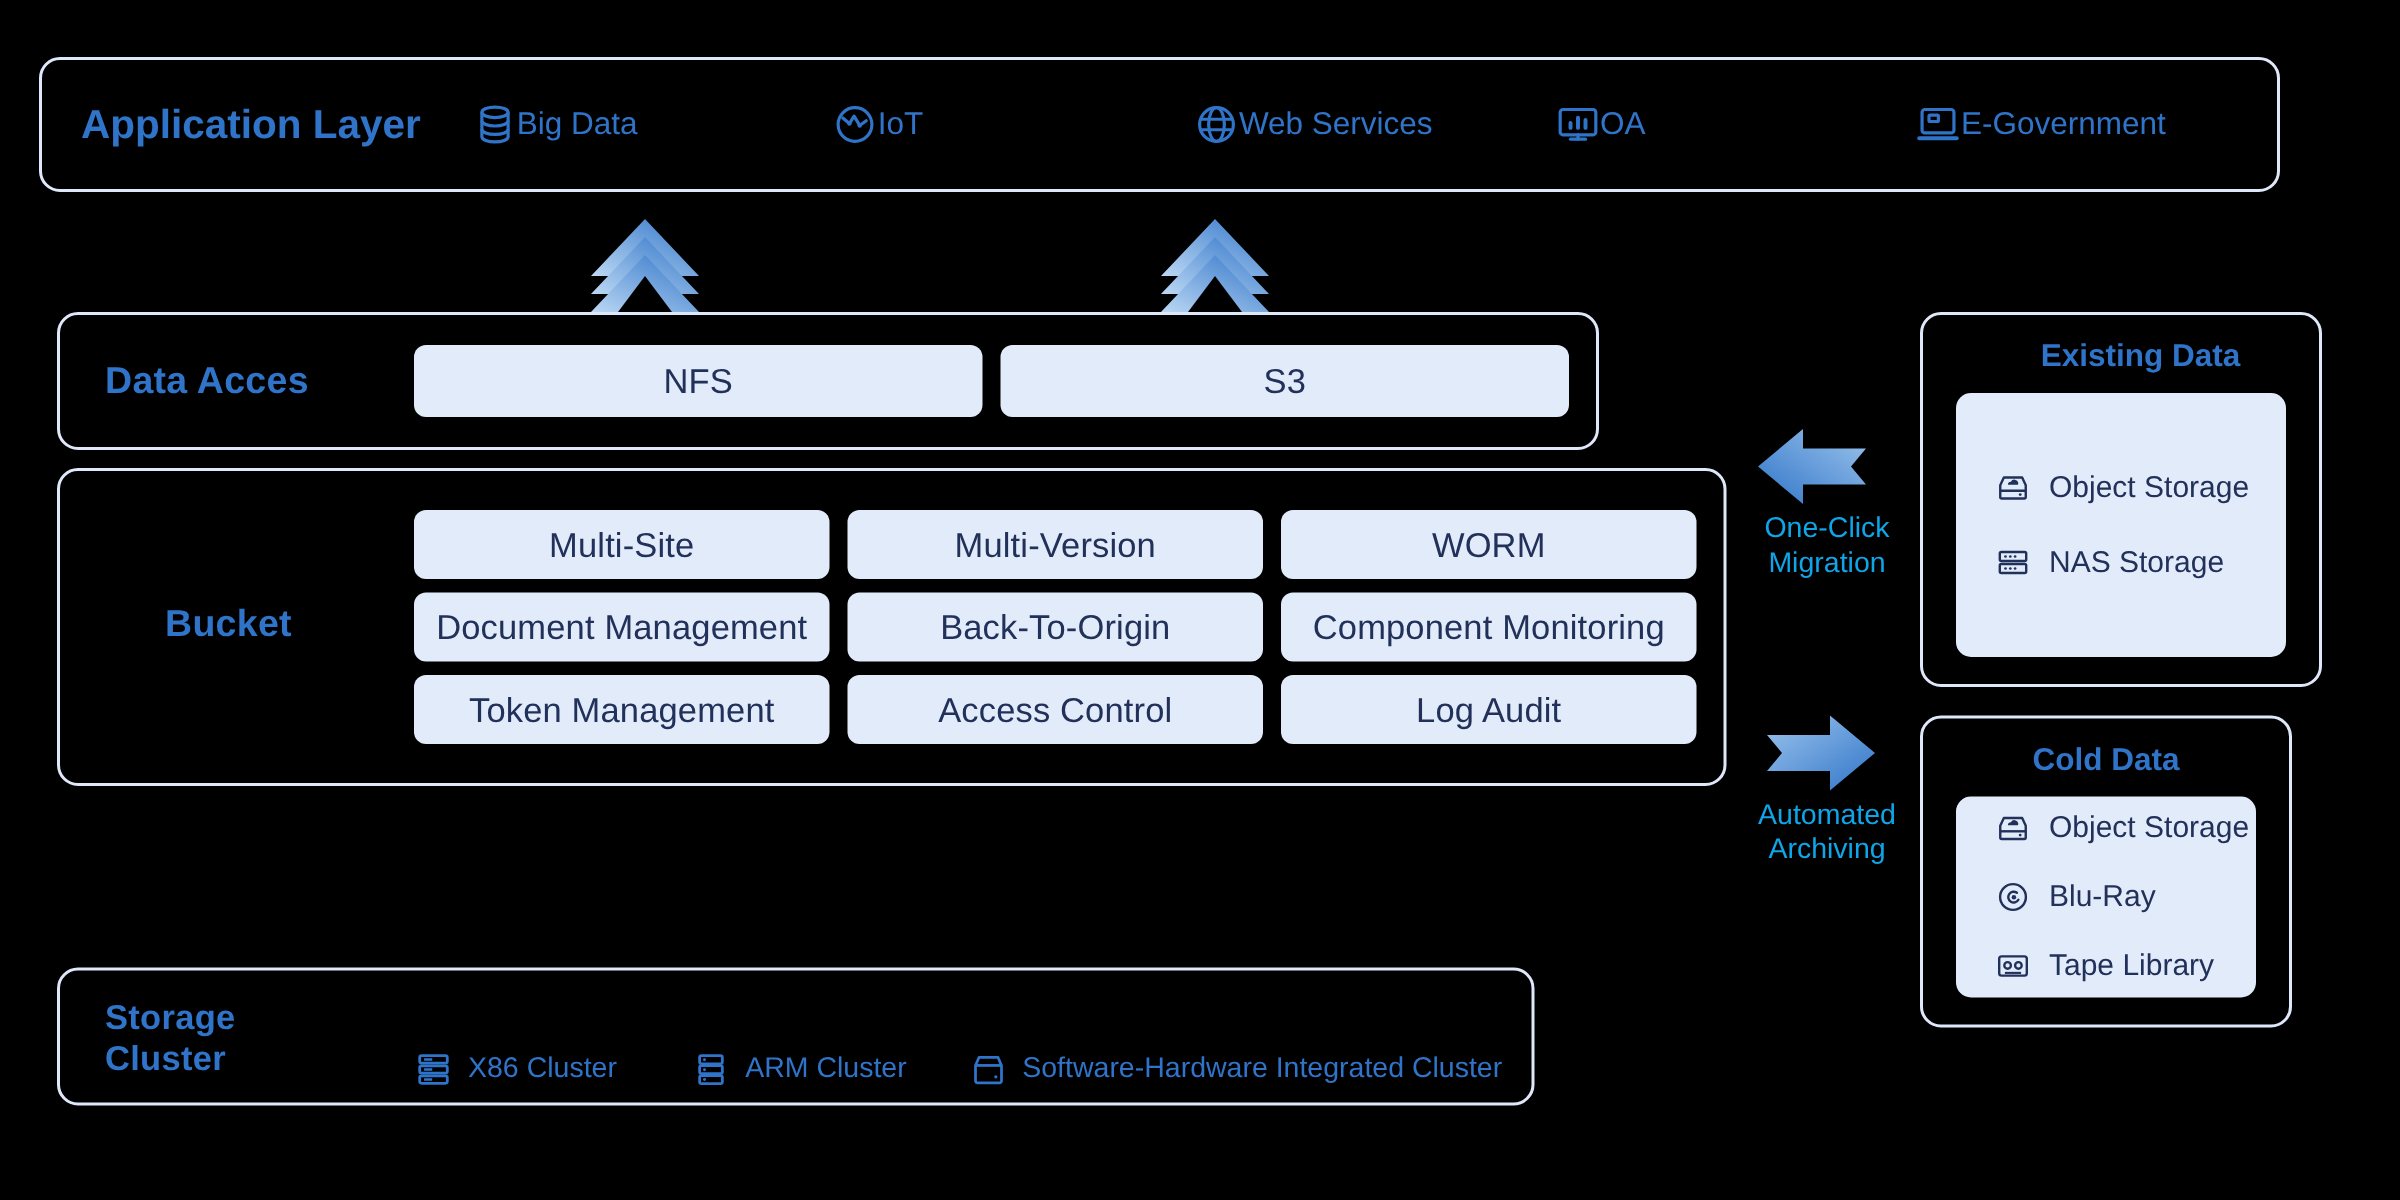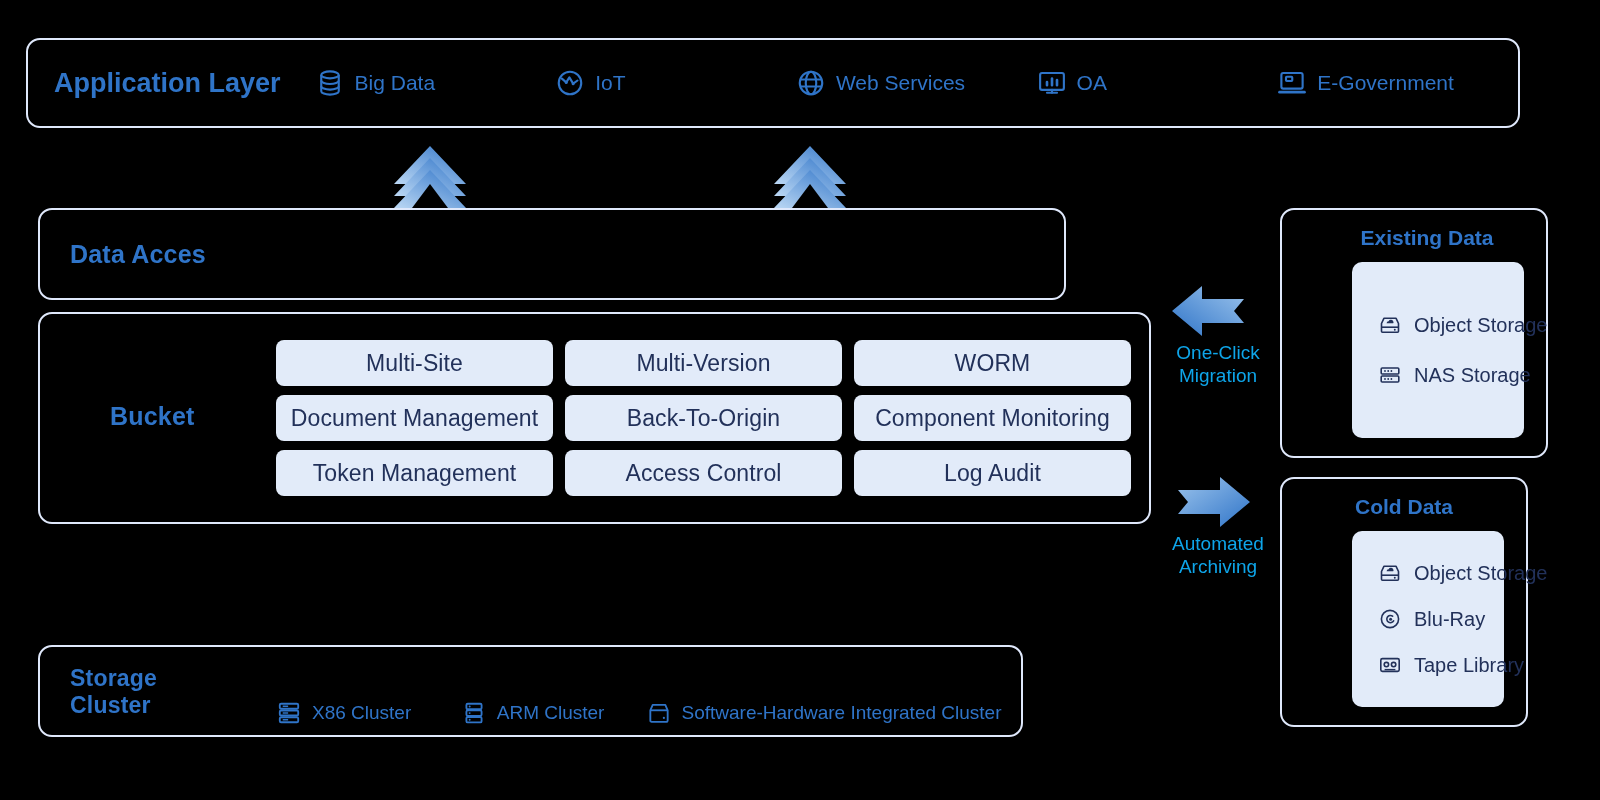--- a/index.html
+++ b/index.html
@@ -41,21 +41,21 @@
   #app-layer { left: 26px; top: 38px; width: 1494px; height: 90px; }
   #app-layer .inner {
     display: flex; align-items: center; height: 100%;
     padding-left: 26px;
   }
   #app-title {
     color: #2f74c8; font-weight: bold; font-size: 27px;
     margin-right: 34px; white-space: nowrap;
   }
   .app-item {
-    display: flex; align-items: center; gap: 10px;
+    display: flex; align-items: center; gap: 0;
     color: #2f74c8; font-size: 21px; white-space: nowrap;
   }
   .app-item + .app-item { margin-left: 0; }
   #app-items { display: flex; align-items: center; flex: 1; }
   #app-items .app-item { flex: 1 1 0; justify-content: flex-start; }
 
   .ic { display: inline-block; flex: none; line-height: 0; }
 
   
   .uparrows { position: absolute; width: 76px; height: 62px; }
@@ -95,30 +95,30 @@
     display: flex; align-items: center; margin-top: 44px;
   }
   .sc-item {
     display: flex; align-items: center; gap: 10px;
     color: #2f74c8; font-size: 19px; white-space: nowrap;
   }
   #sc-items .sc-item { flex: 1 1 0; justify-content: flex-start; }
 
   
   #existing { left: 1280px; top: 208px; width: 268px; height: 250px; padding-left: 26px; }
-  #cold     { left: 1280px; top: 477px; width: 248px; height: 250px; }
+  #cold     { left: 1280px; top: 477px; width: 248px; height: 208px; }
   .side-title {
     text-align: center; color: #2f74c8; font-weight: bold;
     font-size: 21px; margin-top: 16px;
   }
   .side-body {
     position: absolute; left: 22px; right: 22px; top: 52px; bottom: 18px;
     background: #e2ebf9; border-radius: 10px;
     display: flex; flex-direction: column; justify-content: center;
-    gap: 26px; padding-left: 26px; margin-left: 48px;
+    gap: 26px; padding-left: 26px;
   }
   #cold .side-body { gap: 22px; }
   .side-item {
     display: flex; align-items: center; gap: 12px;
     color: #22315a; font-size: 20px; white-space: nowrap;
   }
 
   
   .mid-arrow { position: absolute; }
   .mid-caption {
@@ -220,20 +220,24 @@
   <svg class="uparrows" style="left:772px; top:146px;" viewBox="0 0 76 62">
     <g fill="url(#gup)">
       <polygon points="38,0 74,38 56,38 38,14 20,38 2,38"></polygon>
       <polygon points="38,12 74,50 56,50 38,26 20,50 2,50"></polygon>
       <polygon points="38,24 74,62 56,62 38,38 20,62 2,62"></polygon>
     </g>
   </svg>
 
   <div class="panel" id="data-access">
     <div class="row-label" id="da-label">Data Acces</div>
+    <div id="da-chips">
+      <div class="chip">NFS</div>
+      <div class="chip">S3</div>
+    </div>
   </div>
 
   <div class="panel" id="bucket">
     <div class="row-label" id="bk-label">Bucket</div>
     <div id="bk-grid">
       <div class="chip">Multi-Site</div>
       <div class="chip">Multi-Version</div>
       <div class="chip">WORM</div>
       <div class="chip">Document Management</div>
       <div class="chip">Back-To-Origin</div>

